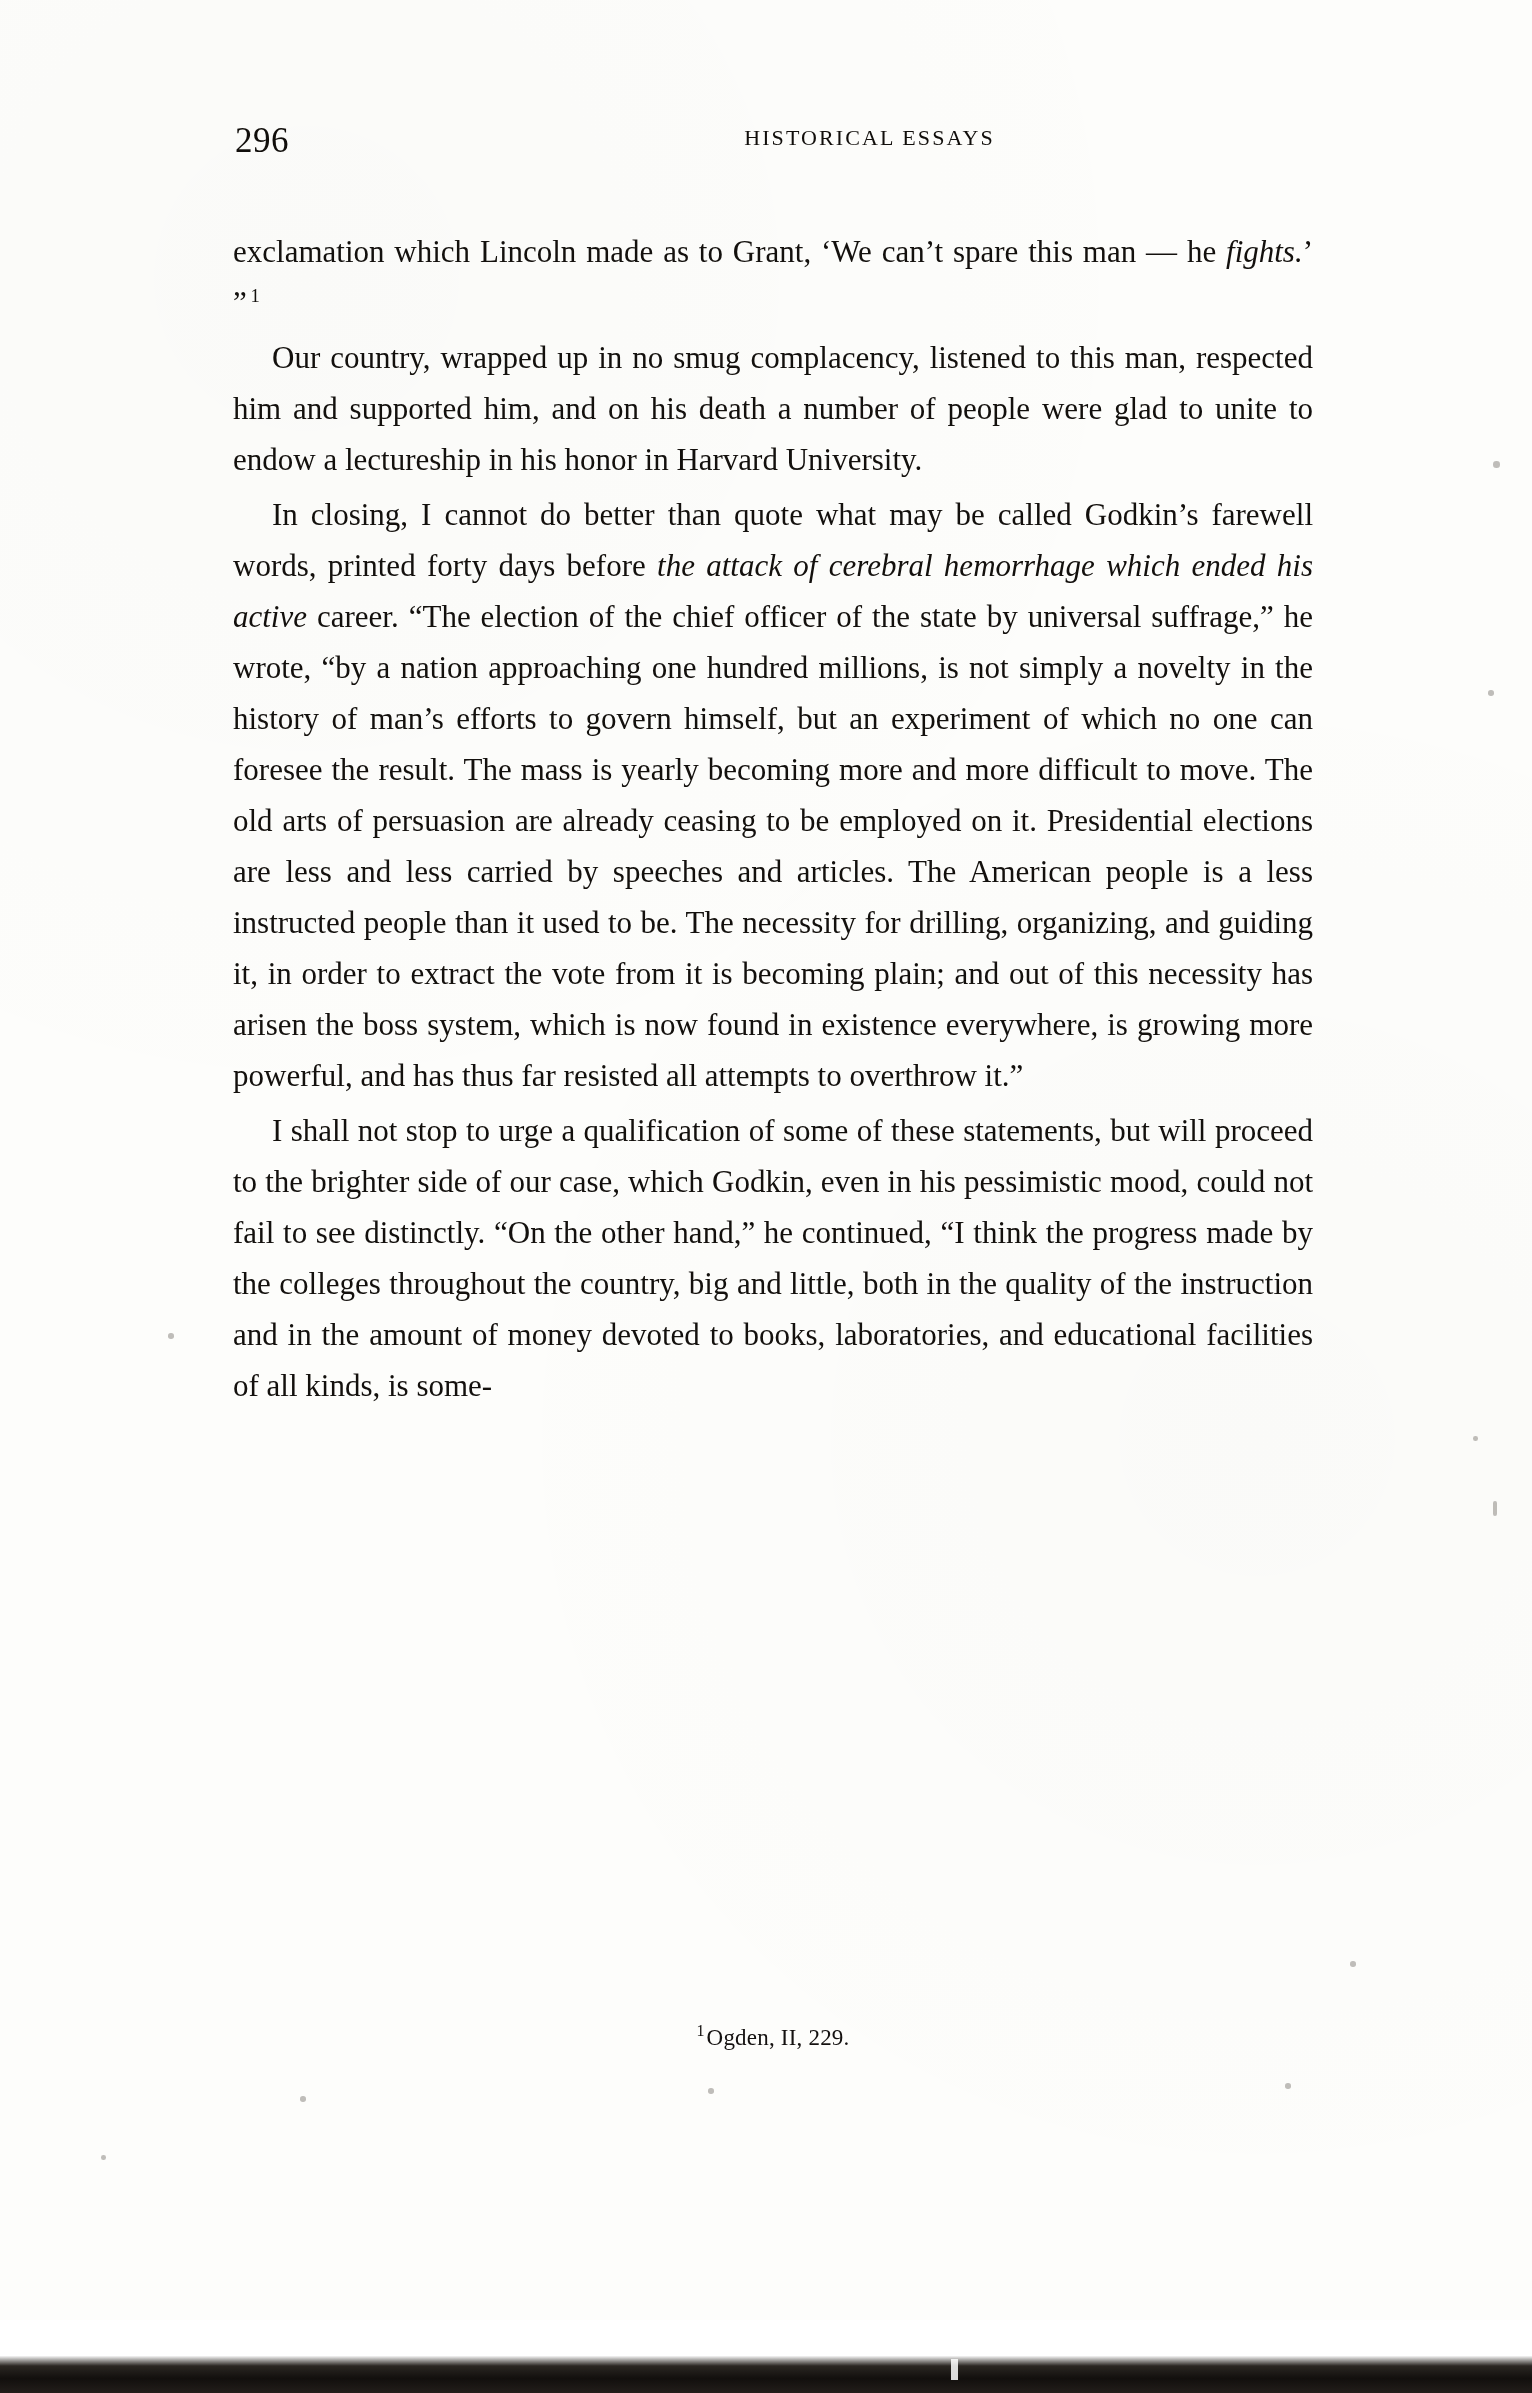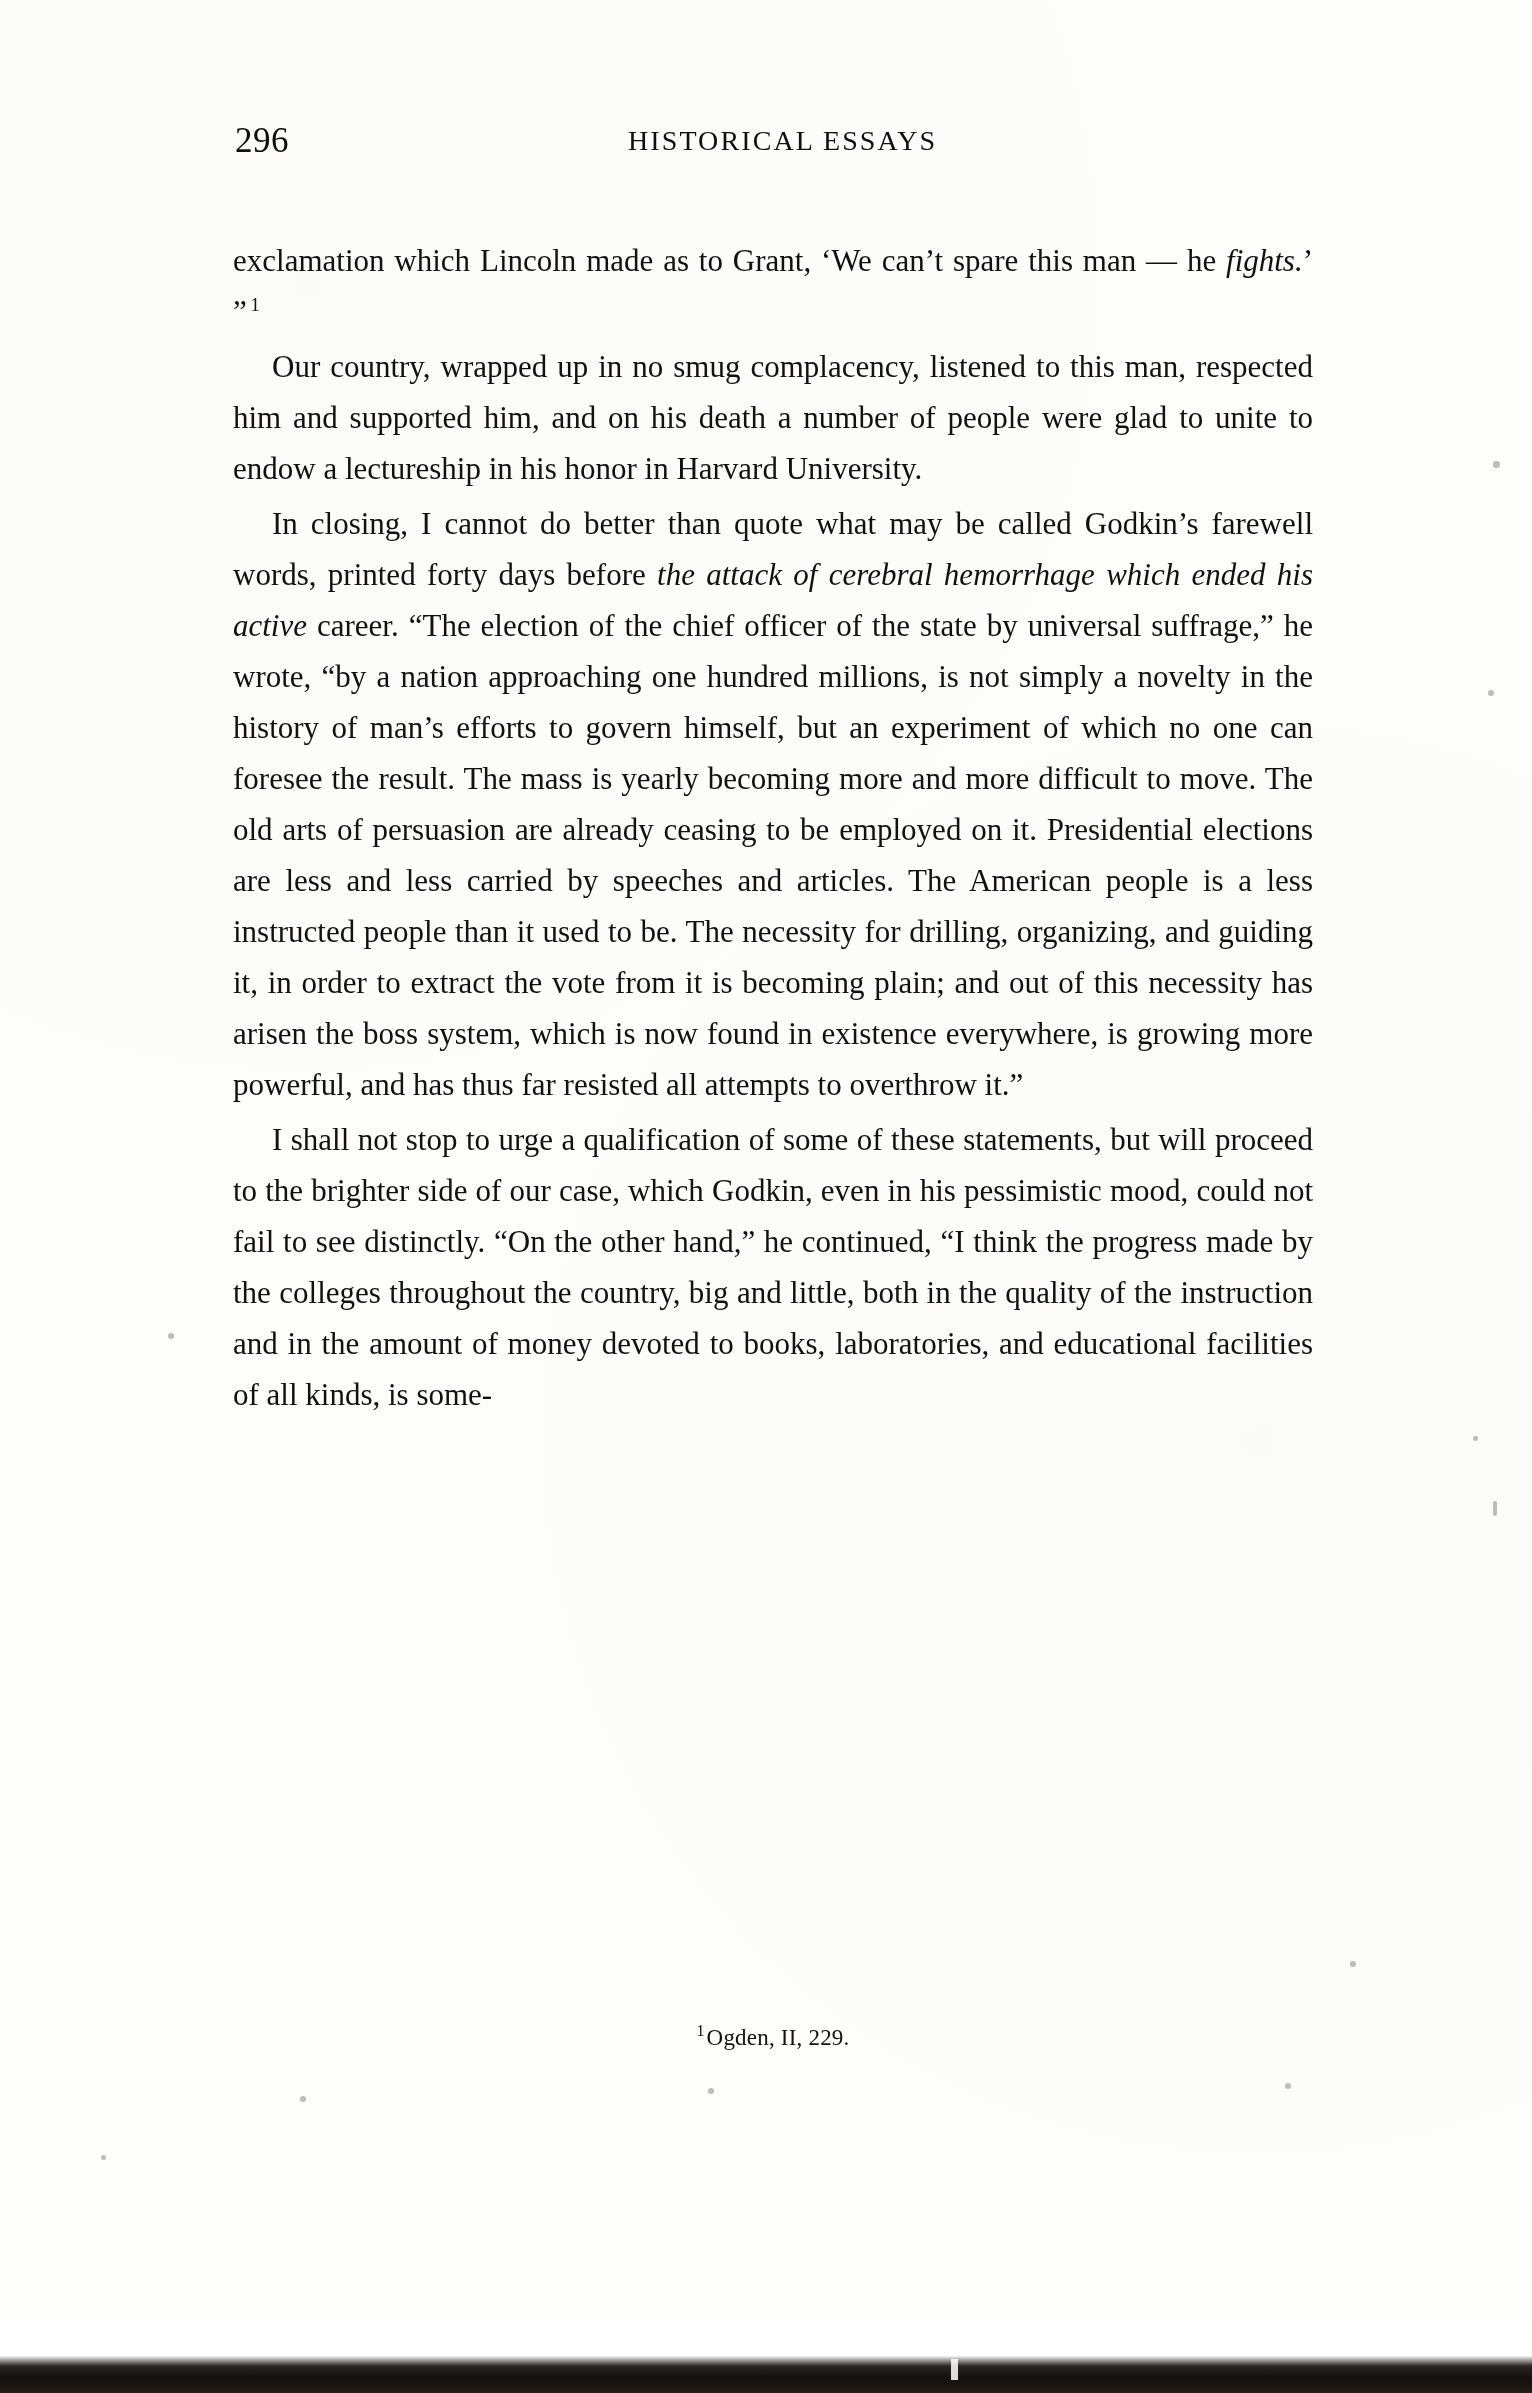--- a/index.html
+++ b/index.html
@@ -44,32 +44,33 @@
   .folio {
     position: absolute;
     left: 0;
     top: 0;
     font-size: 35px;
     letter-spacing: 0.5px;
     color: #110e0b;
   }
   .running-head {
     position: absolute;
-    left: 393px;
+    left: 355px;
     top: 3.7px;
     width: 559px;
-    font-size: 28px;
+    text-align: center;
+    font-size: 22px;
     letter-spacing: 2.1px;
     color: #110e0b;
   }
 
   .body-block {
     position: absolute;
     left: 233px;
-    top: 235px;
+    top: 226px;
     width: 1080px;
   }
 
   p.para {
     margin: 0;
     font-size: 31px;
     line-height: 51px;
     text-align: justify;
     text-justify: inter-word;
     color: #13100d;

